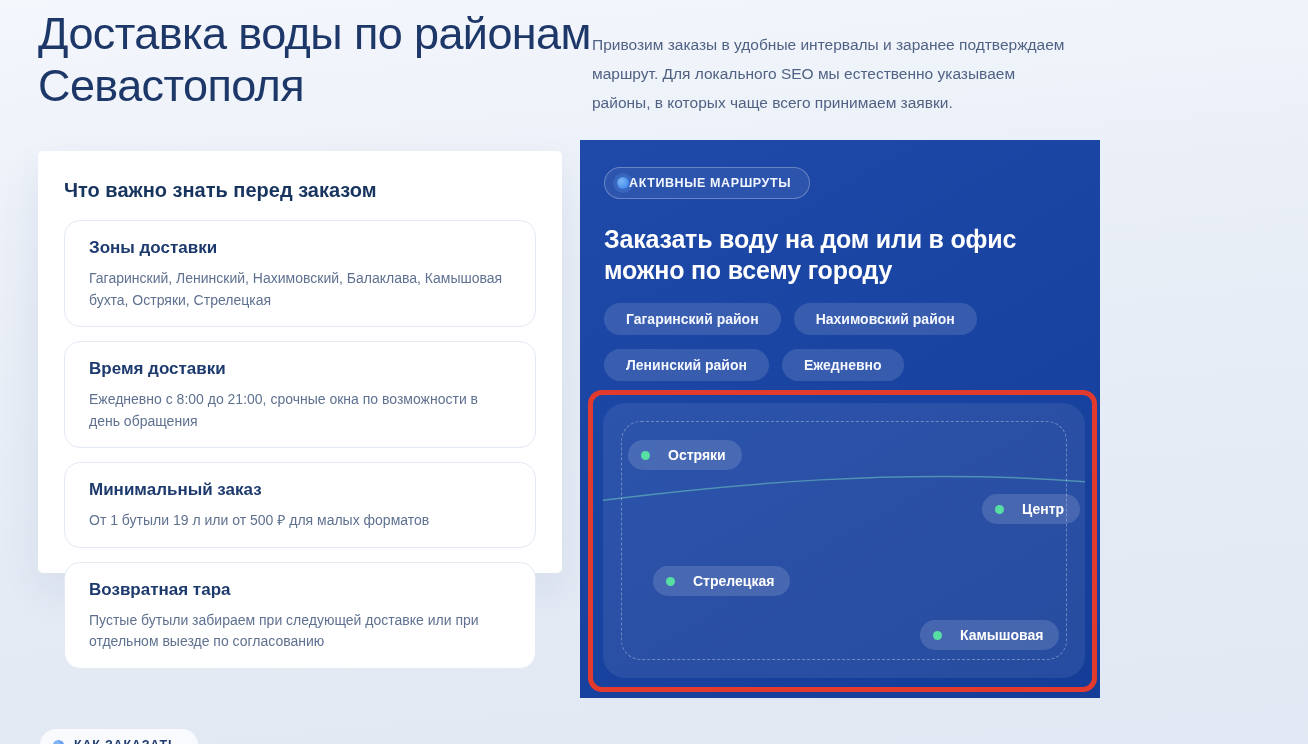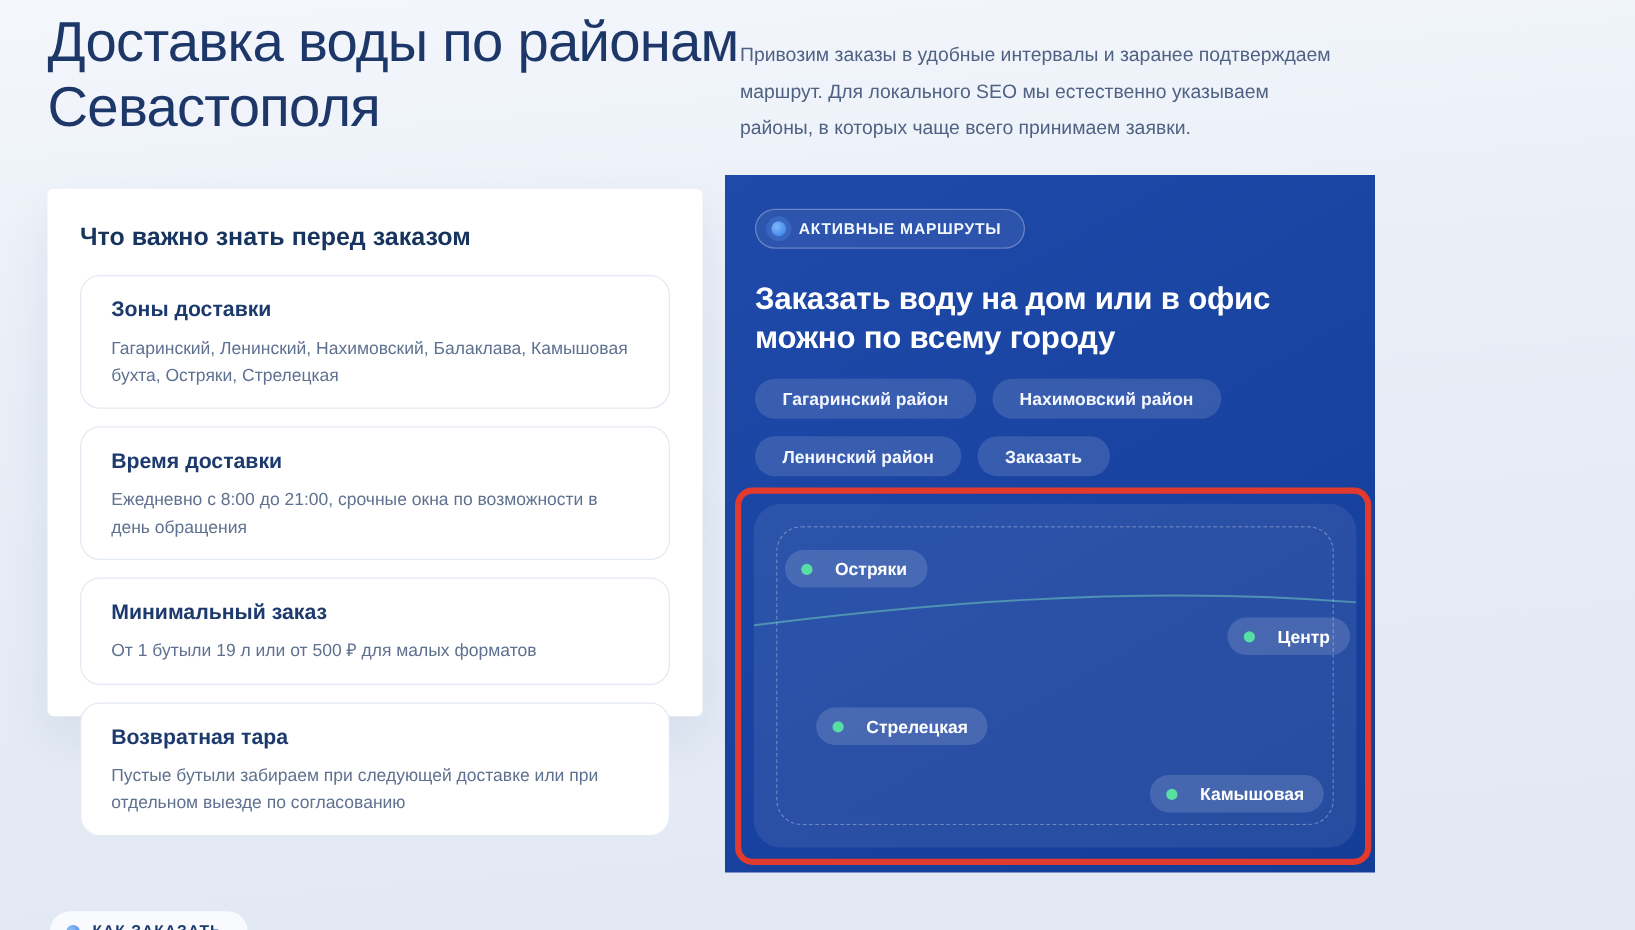--- a/index.html
+++ b/index.html
@@ -39,21 +39,21 @@
   .info-item-title { font-size: 17px; font-weight: 700; color: #1d3a6e; }
   .info-item-text  { font-size: 14px; line-height: 21.5px; color: #5f7190; margin-top: 10px; }
 
   
   .routes-panel {
     position: absolute; left: 580px; top: 140px; width: 520px; height: 558px;
     background: linear-gradient(150deg, #1f4aa9 0%, #1a44a2 45%, #143d98 100%);
     padding: 27px 24px;
   }
   .routes-badge {
-    display: inline-flex; align-items: center; gap: 10px;
+    display: inline-flex; align-items: center; 
     border: 1px solid rgba(255,255,255,0.28);
     background: rgba(255,255,255,0.07);
     border-radius: 999px; padding: 8px 18px 8px 12px;
   }
   .routes-badge .dot {
     width: 12px; height: 12px; border-radius: 50%;
     background: radial-gradient(circle at 35% 35%, #7cb7f7, #2f7ae8);
     box-shadow: 0 0 0 4px rgba(96,165,250,0.22);
   }
   .routes-badge .label {
@@ -148,21 +148,21 @@
     <span class="dot"></span>
     <span class="label">АКТИВНЫЕ МАРШРУТЫ</span>
   </div>
 
   <h2 class="routes-heading">Заказать воду на дом или в офис можно по всему городу</h2>
 
   <div class="chips">
     <span class="chip">Гагаринский район</span>
     <span class="chip">Нахимовский район</span>
     <span class="chip">Ленинский район</span>
-    <span class="chip">Заказать</span>
+    <span class="chip">Ежедневно</span>
   </div>
 
   <div class="map-card">
     <svg class="map-curve" viewBox="0 0 482 275" fill="none" xmlns="http://www.w3.org/2000/svg">
       <path d="M -6 98 C 120 82, 300 64, 484 79" stroke="rgba(125,226,195,0.45)" stroke-width="1.5" fill="none"></path>
     </svg>
     <div class="map-dashed"></div>
 
     <span class="map-pill pill-ostryaki">
       <span class="dot"></span>

